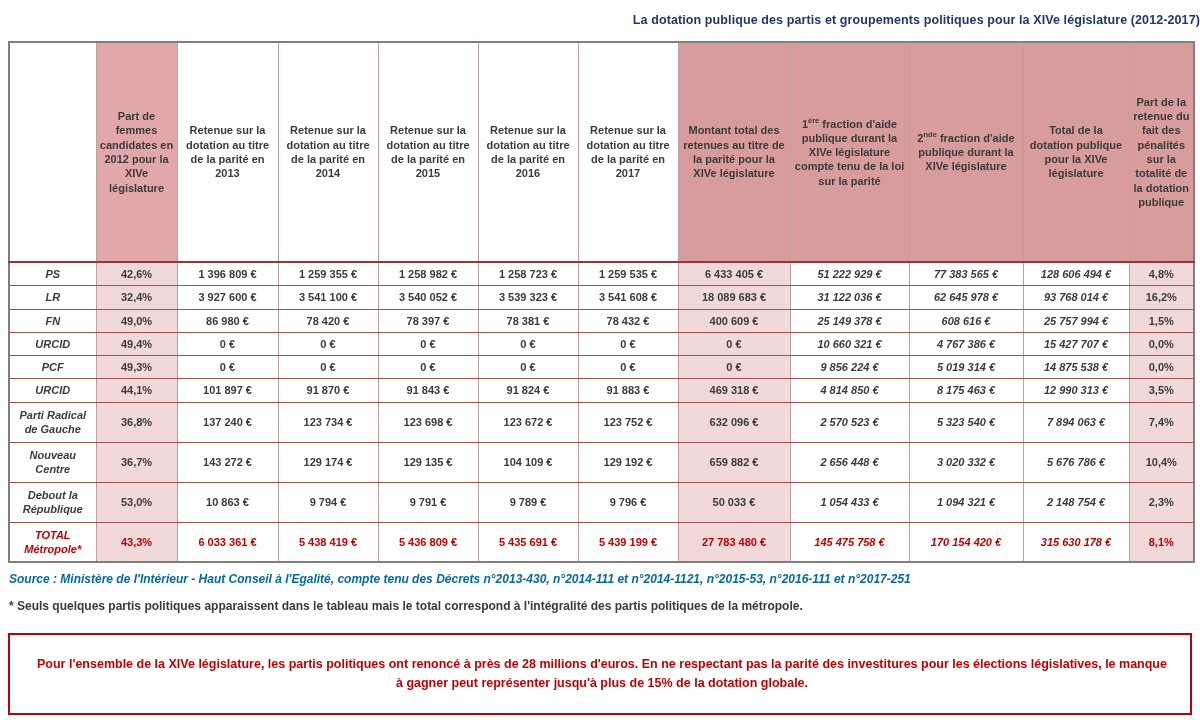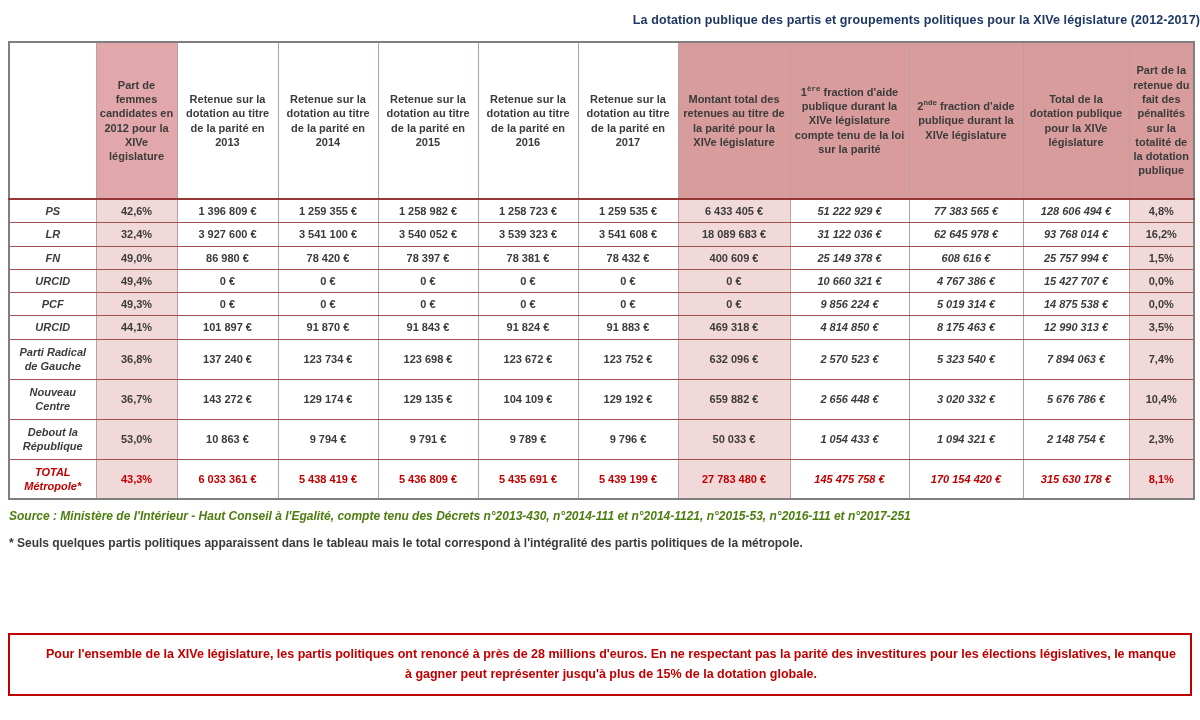--- a/index.html
+++ b/index.html
@@ -33,54 +33,54 @@
     border-left: 1px solid #bda09e;
     border-right: 1px solid #bda09e;
     font-size: 11px;
     font-weight: bold;
     color: #3b3b3b;
     text-align: center;
     vertical-align: middle;
     padding: 4px 3px;
     line-height: 1.3;
   }
-  table.dotation thead th { height: 157px; border-bottom: 2px solid #953735; }
+  table.dotation thead th { height: 220px; border-bottom: 2px solid #953735; }
   th.hdr-pink-light { background: #e2a7aa; }
   th.hdr-pink { background: #d89c9c; }
   td.pink { background: #f2d9d9; }
   td.ital { font-style: italic; }
   td.party { text-align: left; padding-left: 6px; font-style: italic; }
   tbody tr { height: 23px; }
   tbody tr.tall { height: 40px; }
   tbody tr.total-row td { color: #c00000; border-top: 1.5px solid #a1524c; }
-  sup.hdr-sup { font-size: 7.5px; font-weight: bold; font-family: Liberation Mono, monospace; }
+  sup.hdr-sup { font-size: 7.5px; font-weight: bold; }
 
   .source-note {
     margin: 9px 0 0 9px;
     font-size: 12px;
     font-weight: bold;
     font-style: italic;
-    color: #4d7c0f;
+    color: #0369a1;
   }
   .footnote {
     margin: 13px 0 0 9px;
     font-size: 12px;
     font-weight: bold;
     color: #3a3a3a;
   }
   .callout {
     position: absolute;
     left: 8px; right: 8px;
     top: 633px;
-    height: 63px;
+    height: 82px;
     border: 2px solid #c00000;
     background: #ffffff;
     display: flex;
     align-items: center;
-    justify-content: center;
+    justify-content: flex-start;
     padding-left: 22px;
   }
   .callout-text {
     max-width: 1140px;
     text-align: center;
     font-size: 12.5px;
     font-weight: bold;
     color: #c00000;
     line-height: 1.55;
   }

